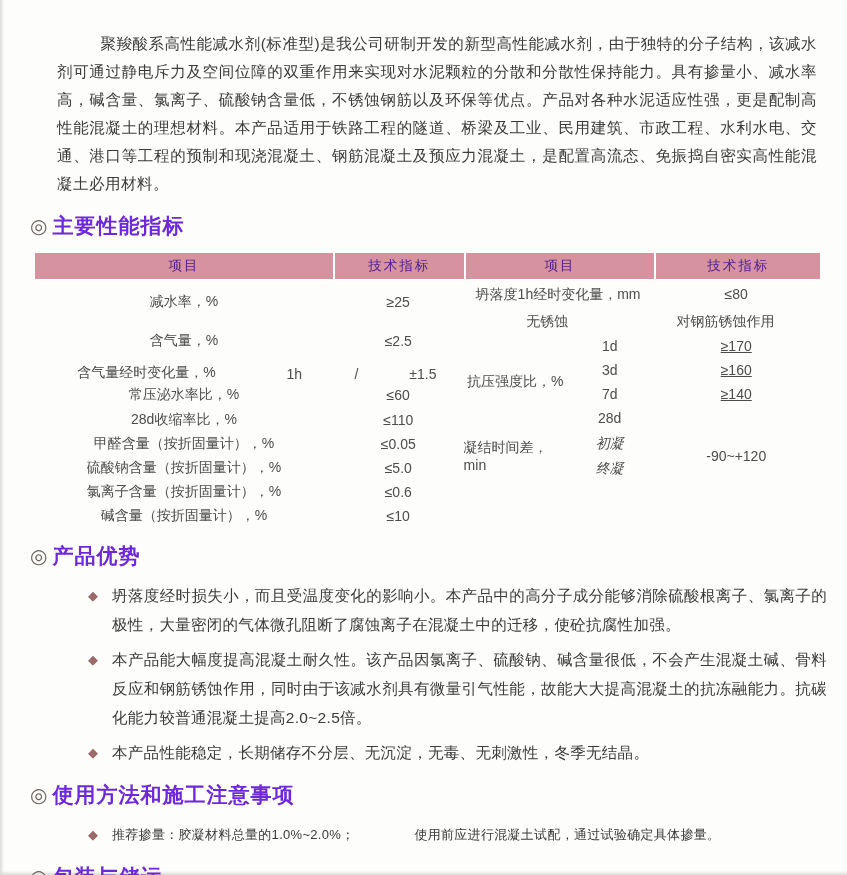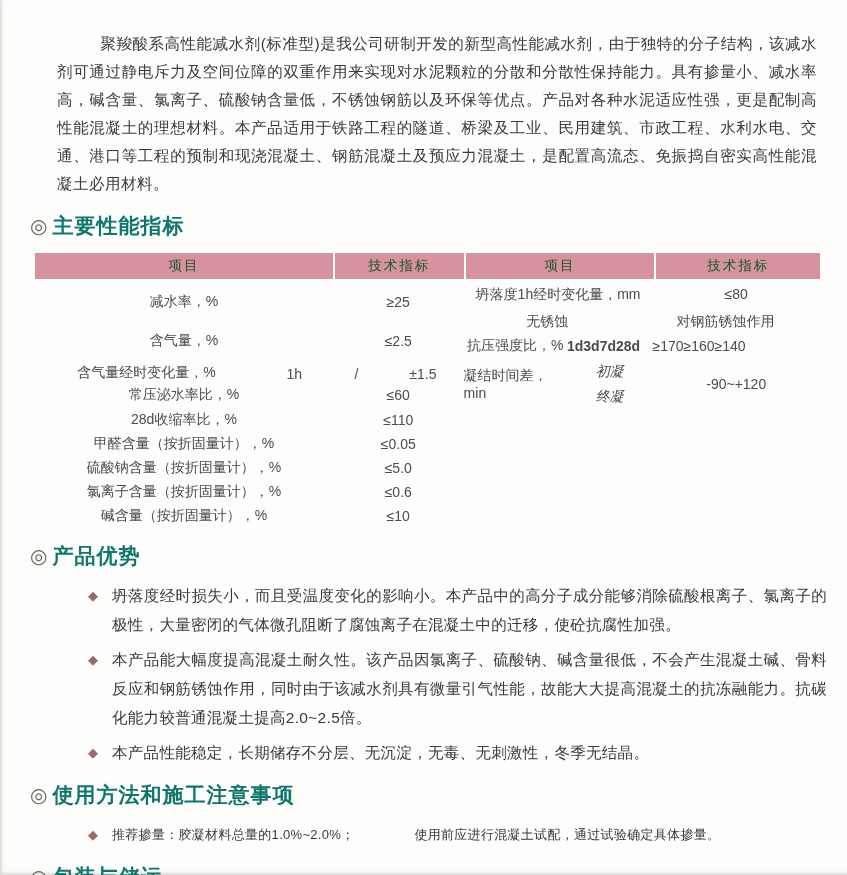--- a/index.html
+++ b/index.html
@@ -36,38 +36,38 @@
     font-size: 21px;
     font-weight: bold;
     letter-spacing: 1px;
   }
   .section-heading .marker {
     color: #6a625e;
     font-size: 20px;
     font-weight: normal;
     margin-right: 4px;
   }
-  .section-heading .heading-text { color: #0f766e; }
+  .section-heading .heading-text { color: #6d28d9; }
 
   
   .perf-table {
     margin: 13px 27px 0 35px;
     width: 785px;
     font-size: 14px;
     color: #4c4c4c;
   }
   .half { display: flex; flex-direction: column; }
   .half.left  { width: 54.6%; }
   .half.right { width: 45.4%; }
   .table-flex { display: flex; }
 
   .thead { display: flex; height: 26px; background: #ffffff; }
   .th {
     background: #d6929e;
-    color: #14532d;
+    color: #4c1d95;
     font-size: 13.5px;
     display: flex; align-items: center; justify-content: center;
     letter-spacing: 2px;
   }
   .thead .th + .th { margin-left: 2px; }
   .left  .th-label { width: 69.5%; }
   .left  .th-value { width: calc(30.5% - 2px); }
   .right .th-label { width: 53%; margin-left: 2px; }
   .right .th-value { width: calc(47% - 4px); }
 
@@ -91,22 +91,22 @@
   .lr3 .l-sub-slash { width: 12%; }
   .lr3 .l-sub-val   { width: 19%; }
 
   
   .rr1 { height: 48px; }
   .rr2 { height: 30px; }
   .rr3 { height: 25px; }
 
   .rgroup { display: flex; }
   .rgroup .g-label { width: 29%; display: flex; align-items: center; justify-content: center; text-align: center; }
-  .rgroup .g-col { width: 24%; display: flex; flex-direction: row; font-weight: bold; }
-  .rgroup .g-vals { width: 47%; display: flex; flex-direction: row; }
+  .rgroup .g-col { width: 24%; display: flex; flex-direction: column; }
+  .rgroup .g-vals { width: 47%; display: flex; flex-direction: column; text-decoration: underline; }
   .rgroup .g-cell { height: 24px; display: flex; align-items: center; justify-content: center; }
 
   .rsetting { display: flex; height: 52px; }
   .rsetting .g-label { width: 29%; display: flex; align-items: center; justify-content: center; }
   .rsetting .g-subs { width: 24%; display: flex; flex-direction: column; justify-content: center; font-style: italic; }
   .rsetting .g-subs .g-cell { height: 25px; display: flex; align-items: center; justify-content: center; }
   .rsetting .g-val { width: 47%; display: flex; align-items: center; justify-content: center; }
 
   
   .bullet-list { margin: 11px 20px 0 88px; list-style: none; }

